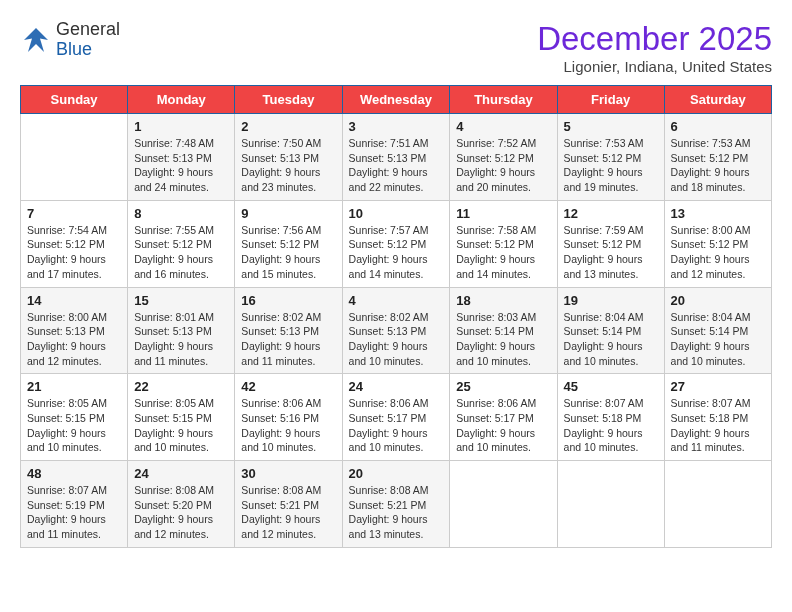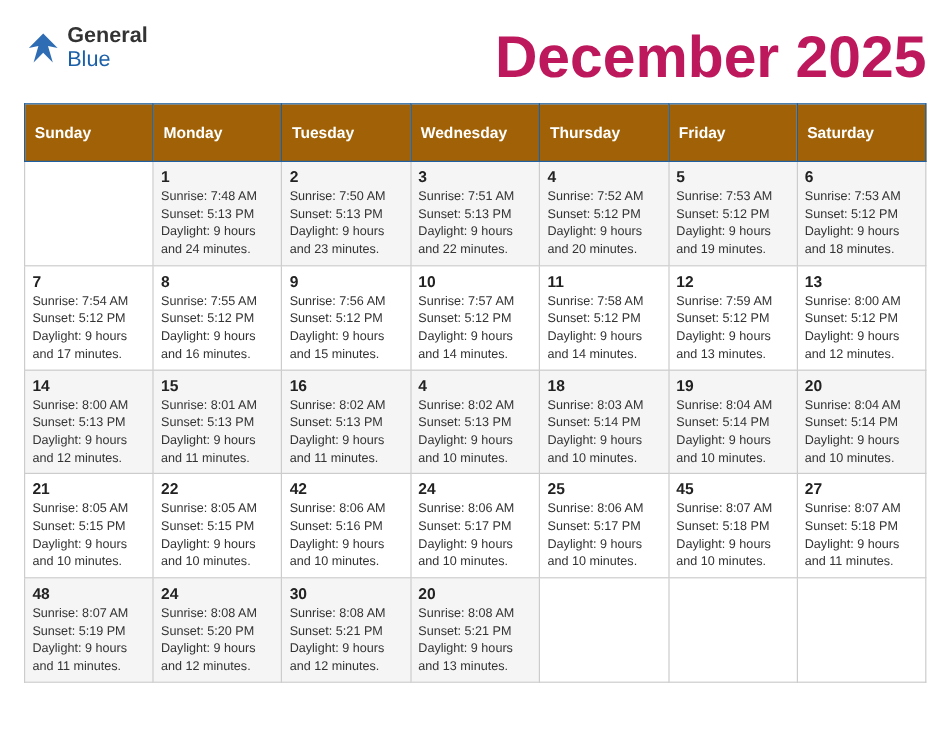--- a/index.html
+++ b/index.html
@@ -21,56 +21,56 @@
       align-items: center;
       gap: 4px;
     }
     .logo-text {
       display: flex;
       flex-direction: column;
       line-height: 1.1;
     }
     .logo-general {
       font-size: 18px;
-      font-weight: bold;
+      font-weight: normal;
       color: #333;
     }
     .logo-blue {
       font-size: 18px;
       font-weight: normal;
       color: #1a5fa8;
     }
     .logo-bird {
       width: 32px;
       height: 32px;
     }
     .title-block {
       text-align: right;
     }
     .month-title {
-      font-size: 49px;
-      font-weight: bold;
-      color: #be185d;
+      font-size: 33px;
+      font-weight: normal;
+      color: #6d28d9;
     }
     .location {
       font-size: 15px;
       color: #444;
     }
     .calendar {
       width: 100%;
       border-collapse: collapse;
       border: 1px solid #ccc;
     }
     .calendar th {
-      background-color: #a16207;
+      background-color: #ef4444;
       color: #fff;
       font-size: 13px;
       font-weight: bold;
-      text-align: left;
-      padding: 16px 8px;
+      text-align: center;
+      padding: 6px 8px;
       border: 1px solid #2060a0;
     }
     .calendar td {
       vertical-align: top;
       border: 1px solid #ccc;
       padding: 5px 6px;
       width: 108px;
       min-height: 80px;
       font-size: 11px;
       color: #333;
@@ -106,20 +106,21 @@
     <svg class="logo-bird" viewBox="0 0 40 40">
       <polygon points="20,5 35,20 25,18 30,35 20,25 10,35 15,18 5,20" fill="#2e6db4"></polygon>
     </svg>
     <div class="logo-text">
       <span class="logo-general">General</span>
       <span class="logo-blue">Blue</span>
     </div>
   </div>
   <div class="title-block">
     <div class="month-title">December 2025</div>
+    <div class="location">Ligonier, Indiana, United States</div>
   </div>
 </div>
 
 <table class="calendar">
   <thead>
     <tr>
     <th>Sunday</th>
         <th>Monday</th>
         <th>Tuesday</th>
         <th>Wednesday</th>

